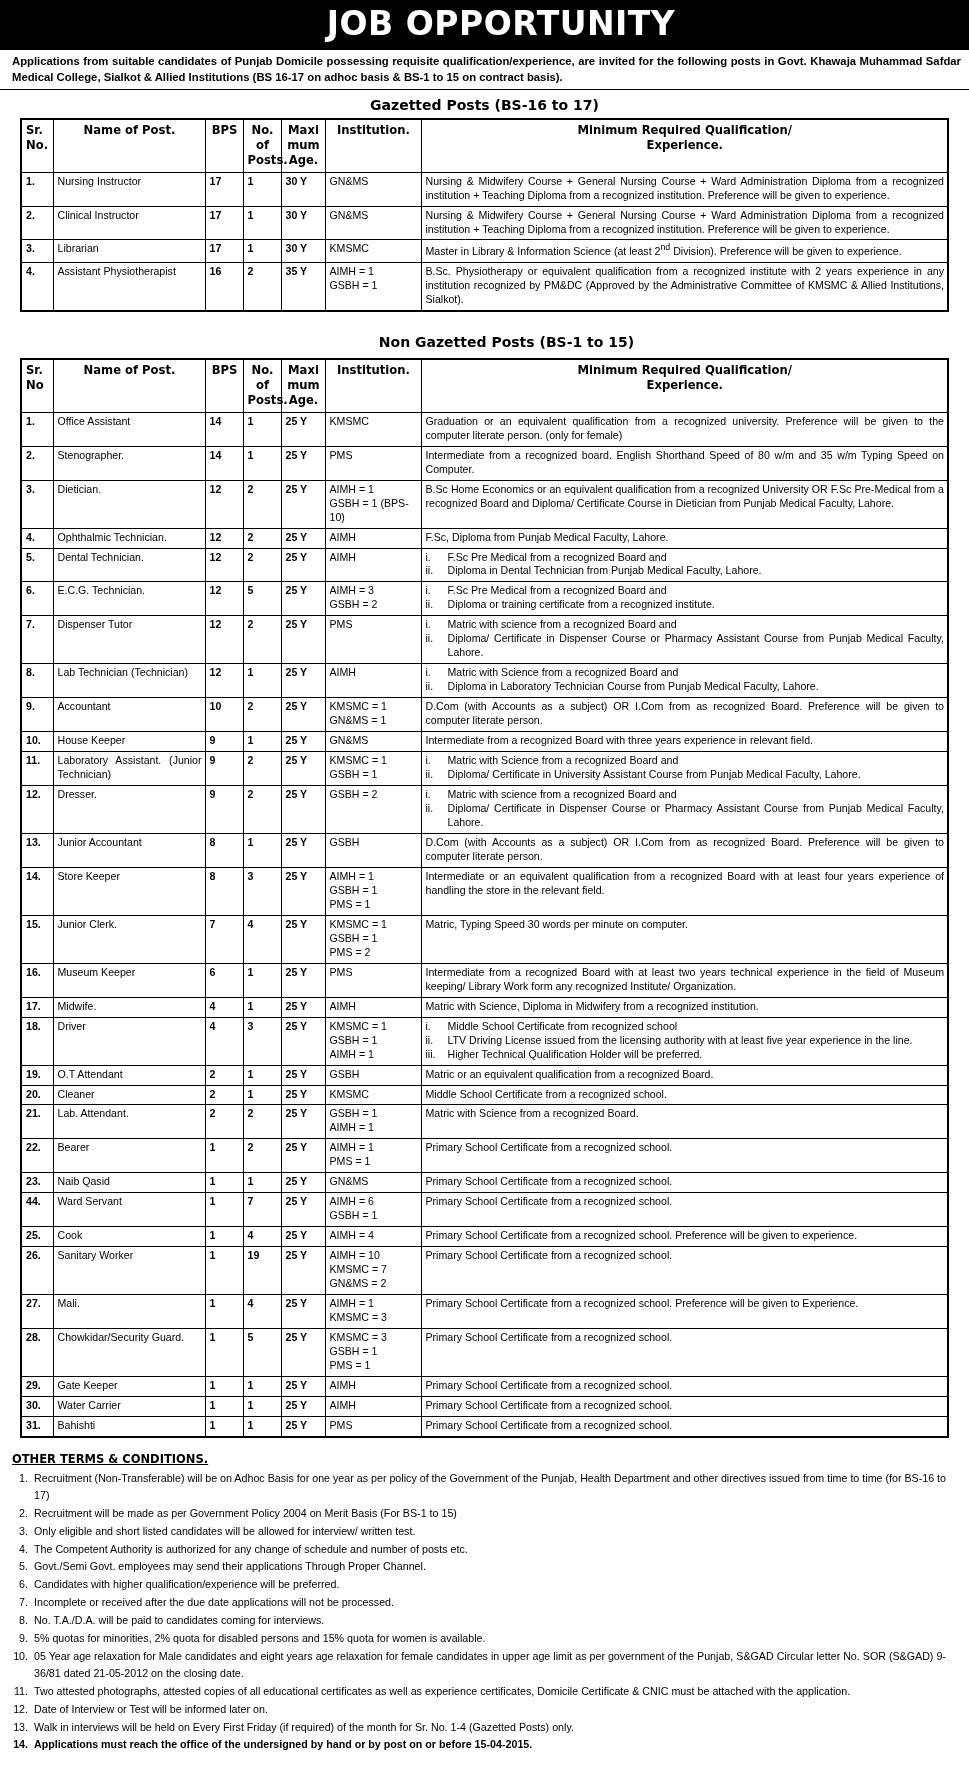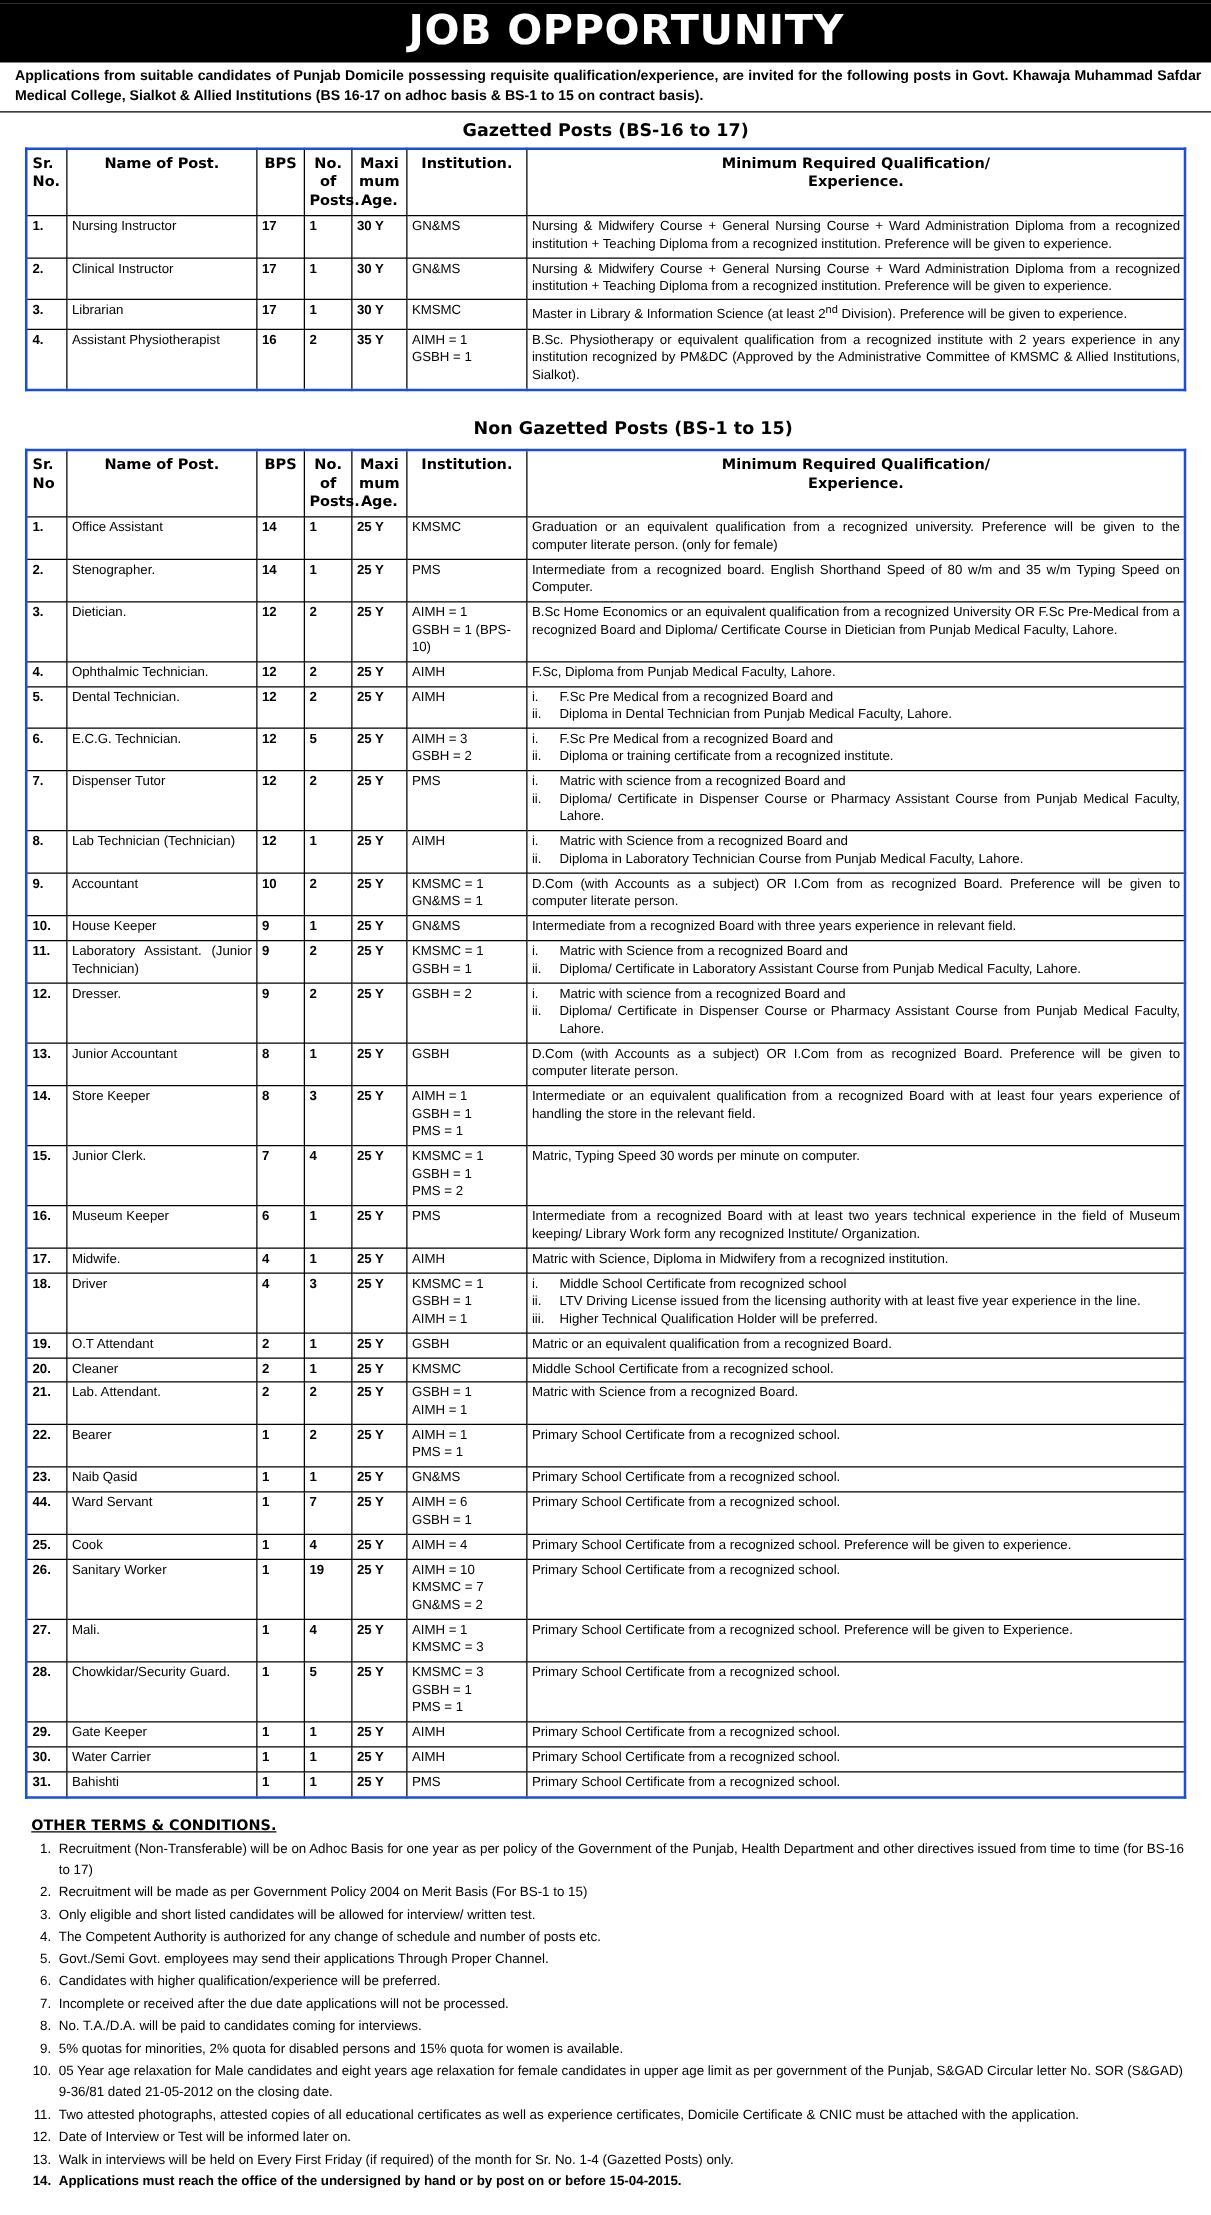--- a/index.html
+++ b/index.html
@@ -52,21 +52,21 @@
     font-size: 14px;
     margin: 7px 0 5px 0;
     font-family: "DejaVu Sans", sans-serif;
   }
   .section-title.ng { margin-top: 22px; margin-bottom: 8px; padding-left: 44px; }
   
   .tbl-wrap { padding: 0 20px; }
   table.posts {
     width:100%;
     border-collapse: collapse;
-    border: 2px solid #1d4ed8;
+    border: 2px solid #000000;
     table-layout: fixed;
   }
   table.posts th, table.posts td {
     border: 1px solid #000;
     vertical-align: top;
     padding: 2px 3px 3px 4px;
     font-size: 10.6px;
     line-height: 1.32;
   }
   table.posts thead th {
@@ -94,21 +94,21 @@
   ul.roman { margin:0; padding:0; list-style:none; }
   ul.roman li {
     display: grid;
     grid-template-columns: 20px 1fr;
     column-gap: 2px;
     text-align: justify;
   }
   ul.roman li .rn { }
   ul.roman li .rt { text-align: justify; }
   
-  .terms { padding: 14px 12px 0 25px; }
+  .terms { padding: 14px 12px 0 12px; }
   .terms h3 {
     margin: 0 0 4px 0;
     font-size: 11.5px;
     font-weight: 800;
     text-decoration: underline;
     font-family: "DejaVu Sans", sans-serif;
   }
   ol.terms-list { margin:0; padding:0; list-style:none; }
   ol.terms-list li {
     display: grid;
@@ -387,21 +387,21 @@
             <td class="inst">KMSMC = 1
 GSBH = 1</td>
             <td class="qual">
               <ul class="roman">
                 <li>
                   <span class="rn">i.</span>
                   <span class="rt">Matric with Science from a recognized Board and</span>
                 </li>
                 <li>
                   <span class="rn">ii.</span>
-                  <span class="rt">Diploma/ Certificate in Laboratory Assistant Course from Punjab Medical Faculty, Lahore.</span>
+                  <span class="rt">Diploma/ Certificate in University Assistant Course from Punjab Medical Faculty, Lahore.</span>
                 </li>
               </ul>
             </td>
           </tr>
           <tr>
             <td class="sr">12.</td>
             <td class="name">Dresser.</td>
             <td class="num">9</td>
             <td class="num">2</td>
             <td class="num">25 Y</td>

